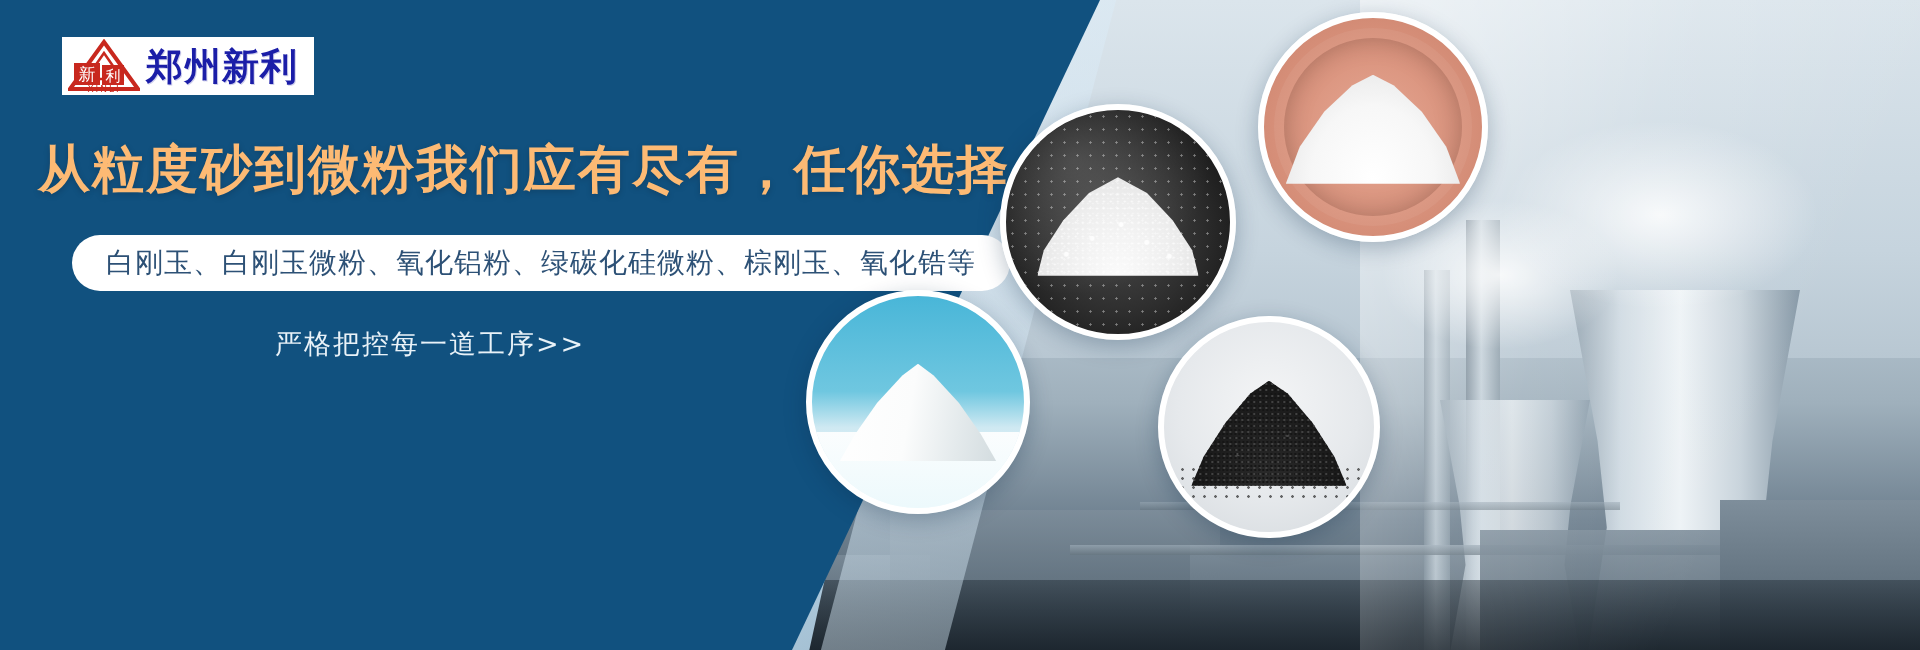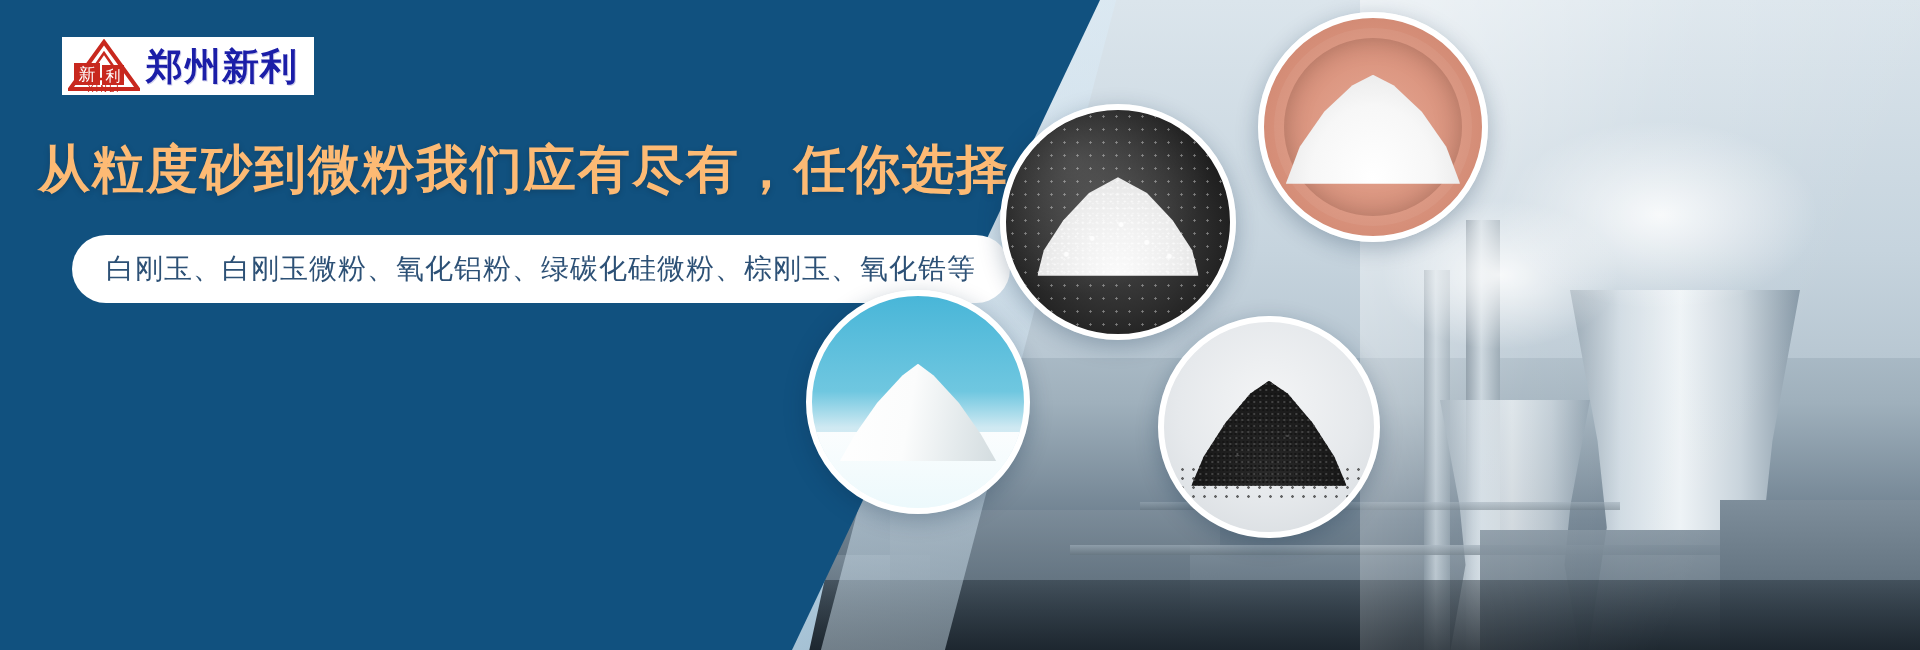--- a/index.html
+++ b/index.html
@@ -116,21 +116,21 @@
   
   .headline{
     position:absolute;left:38px;top:140px;
     color:#fdba74;font-weight:bold;font-size:52px;letter-spacing:2px;
     font-family:"DejaVu Sans","Liberation Sans",sans-serif;
     white-space:nowrap;line-height:1.15;
     text-shadow:0 2px 6px rgba(0,0,0,.18);
   }
   .pill{
     position:absolute;left:72px;top:235px;
-    min-width:700px;height:68px;border-radius:34px;background:#ffffff;
+    min-width:700px;height:56px;border-radius:34px;background:#ffffff;
     display:flex;align-items:center;justify-content:center;
     padding:0 34px;box-sizing:border-box;
   }
   .pill-text{
     color:#2d5176;font-size:28px;letter-spacing:1px;white-space:nowrap;
     font-family:"DejaVu Sans","Liberation Sans",sans-serif;
   }
   .caption{
     position:absolute;left:275px;top:326px;
     color:#e9f2f8;font-size:27px;letter-spacing:2px;white-space:nowrap;
@@ -282,20 +282,21 @@
     </div>
     <div class="logo-name">郑州新利</div>
   </div>
 
   <div class="headline">从粒度砂到微粉我们应有尽有，任你选择</div>
 
   <div class="pill">
     <span class="pill-text">白刚玉、白刚玉微粉、氧化铝粉、绿碳化硅微粉、棕刚玉、氧化锆等</span>
   </div>
 
+  <div class="caption">严格把控每一道工序&gt;&gt;</div>
 
   <div class="circle circle-a">
     <div class="pan-sheen"></div>
     <div class="heap heap-white-grain">
       <div class="grain-speckle"></div>
     </div>
     <div class="scatter"></div>
   </div>
 
   <div class="circle circle-b">

